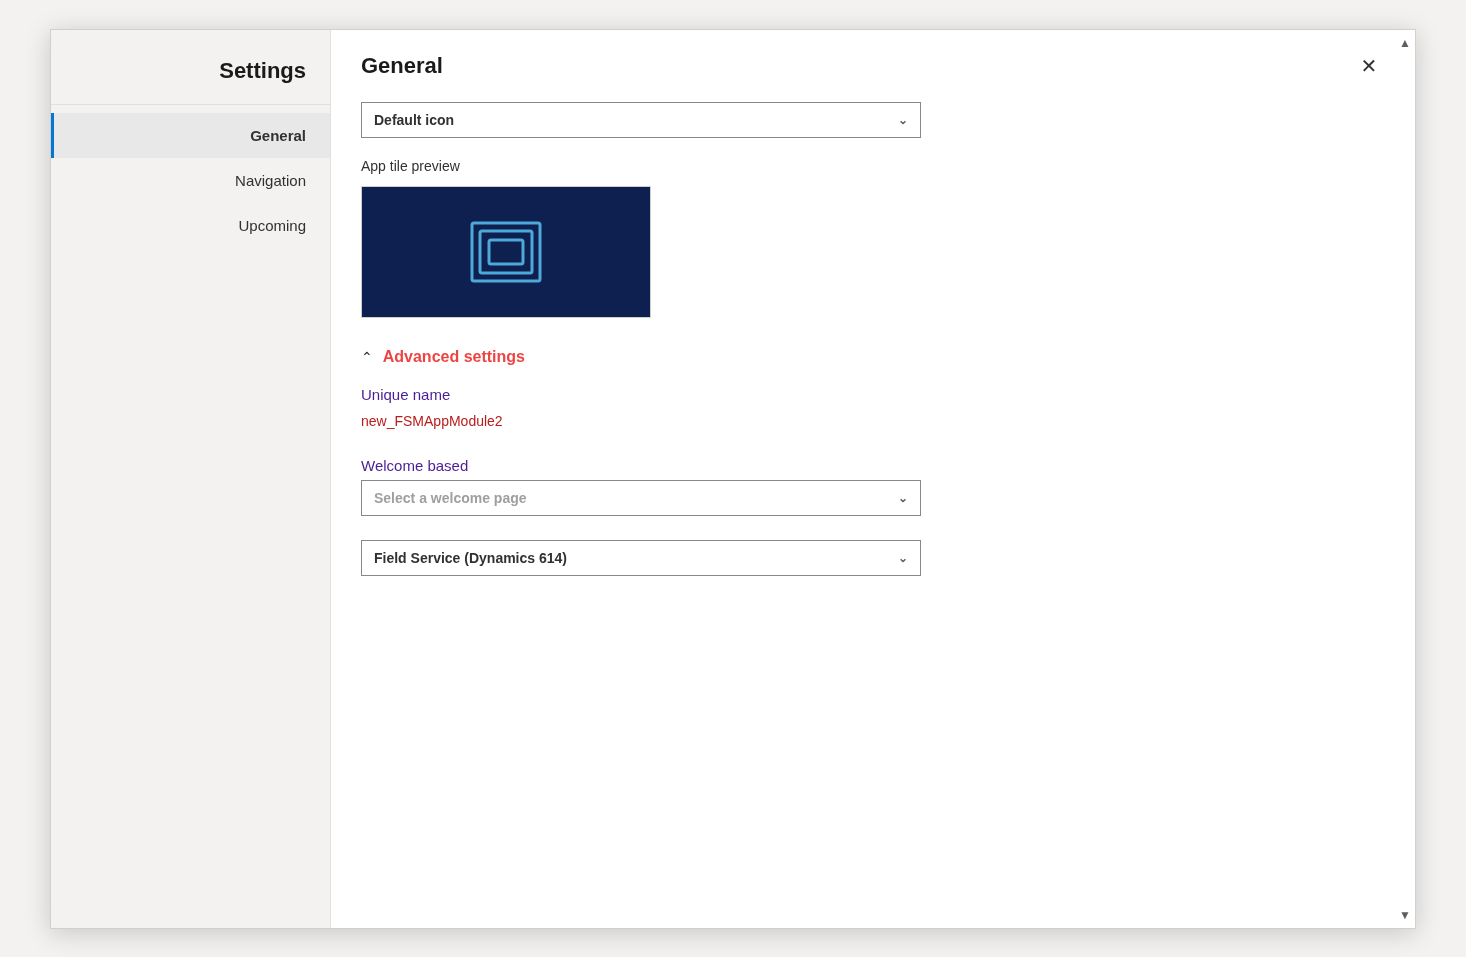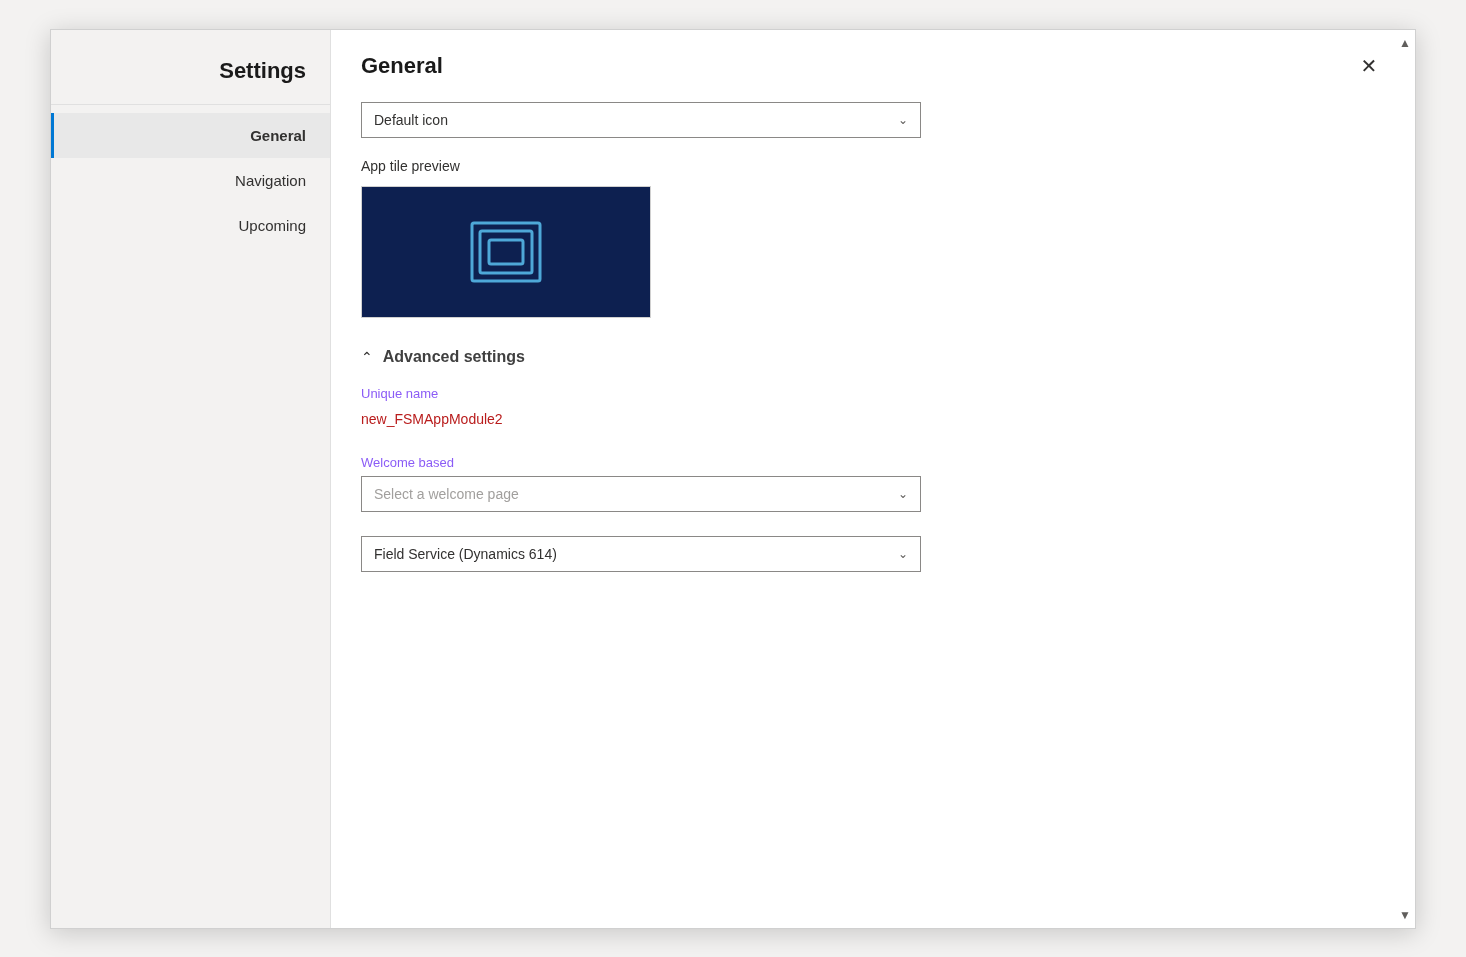--- a/index.html
+++ b/index.html
@@ -159,20 +159,21 @@
       align-items: center;
       justify-content: space-between;
       border: 1px solid #8a8886;
       padding: 8px 12px;
       background: #fff;
       cursor: pointer;
       font-size: 14px;
       color: #323130;
       width: 560px;
       height: 36px;
+      font-weight: bold;
     }
 
     .dropdown-chevron {
       font-size: 12px;
       color: #605e5c;
     }
 
     
     .section-label {
       font-size: 14px;
@@ -225,30 +226,30 @@
     }
 
     .section-header-chevron {
       font-size: 14px;
       color: #323130;
     }
 
     .section-header-title {
       font-size: 16px;
       font-weight: 600;
-      color: #404040;
+      color: #ef4444;
     }
 
     .field-group {
       margin-bottom: 24px;
     }
 
     .field-label {
-      font-size: 13px;
-      color: #8b5cf6;
+      font-size: 15px;
+      color: #4c1d95;
       margin-bottom: 6px;
       font-weight: 400;
     }
 
     .field-value {
       font-size: 14px;
       color: #b91c1c;
       padding: 4px 0;
     }
   </style>

